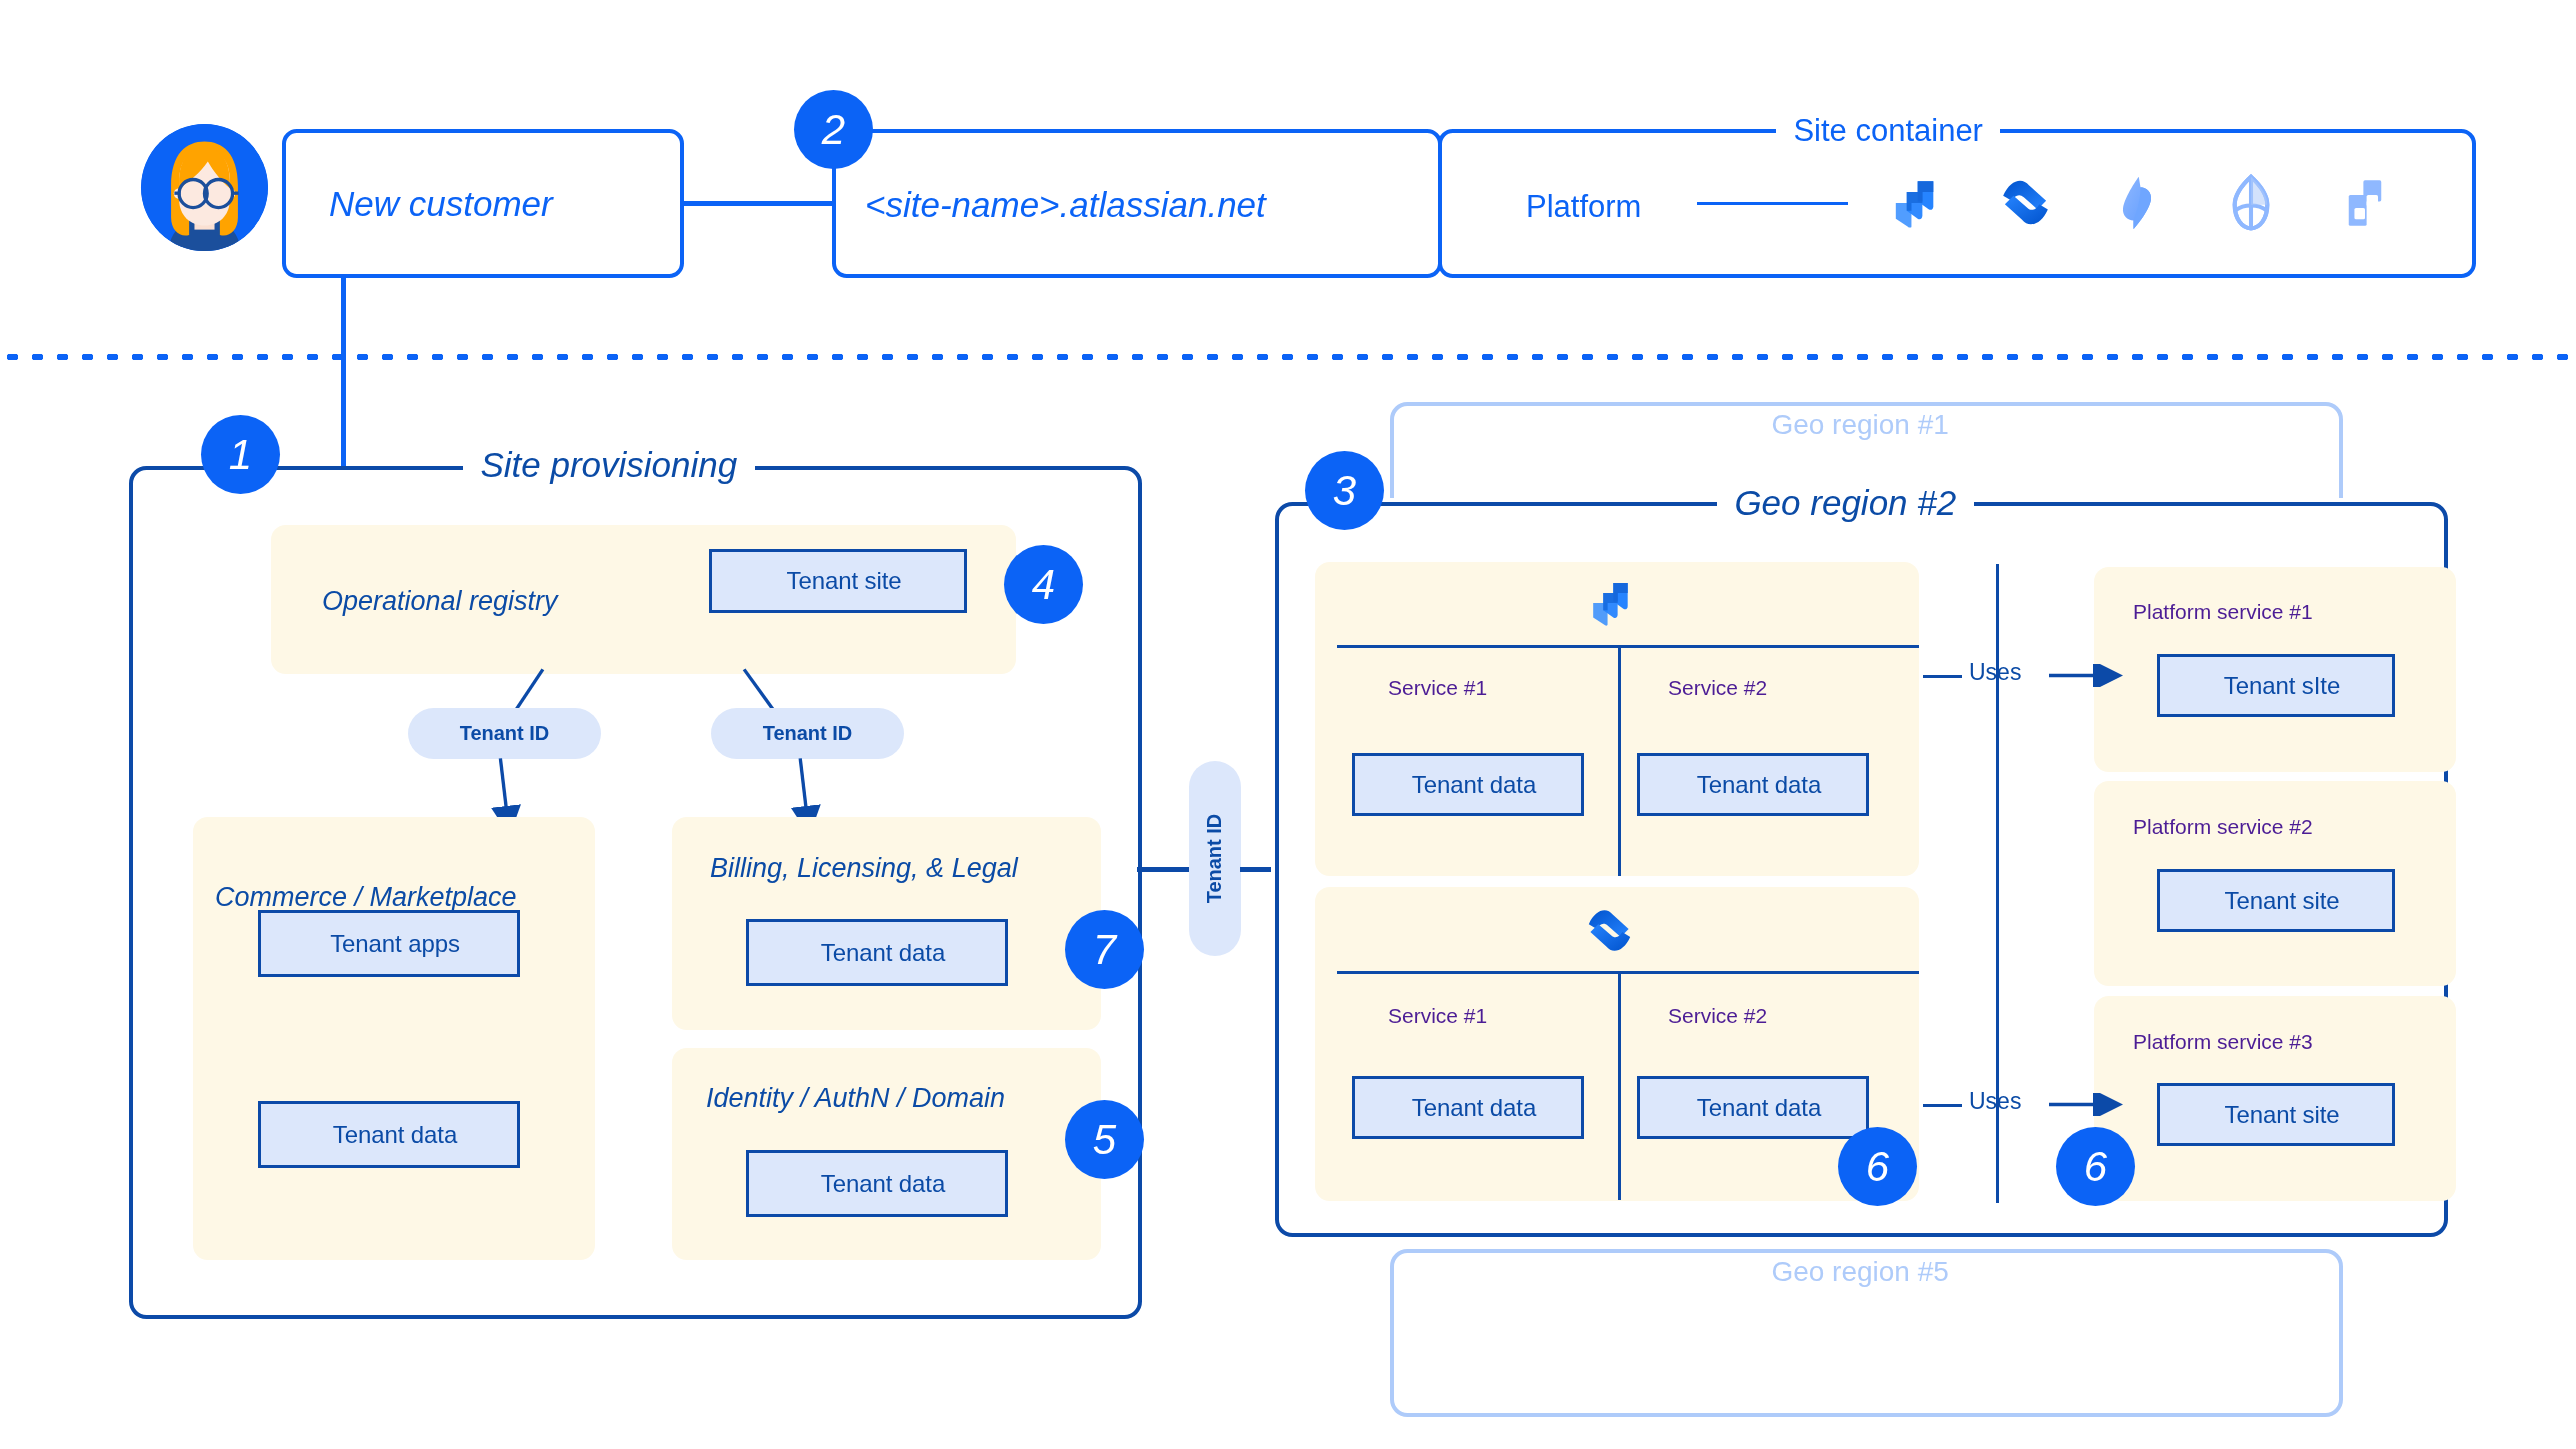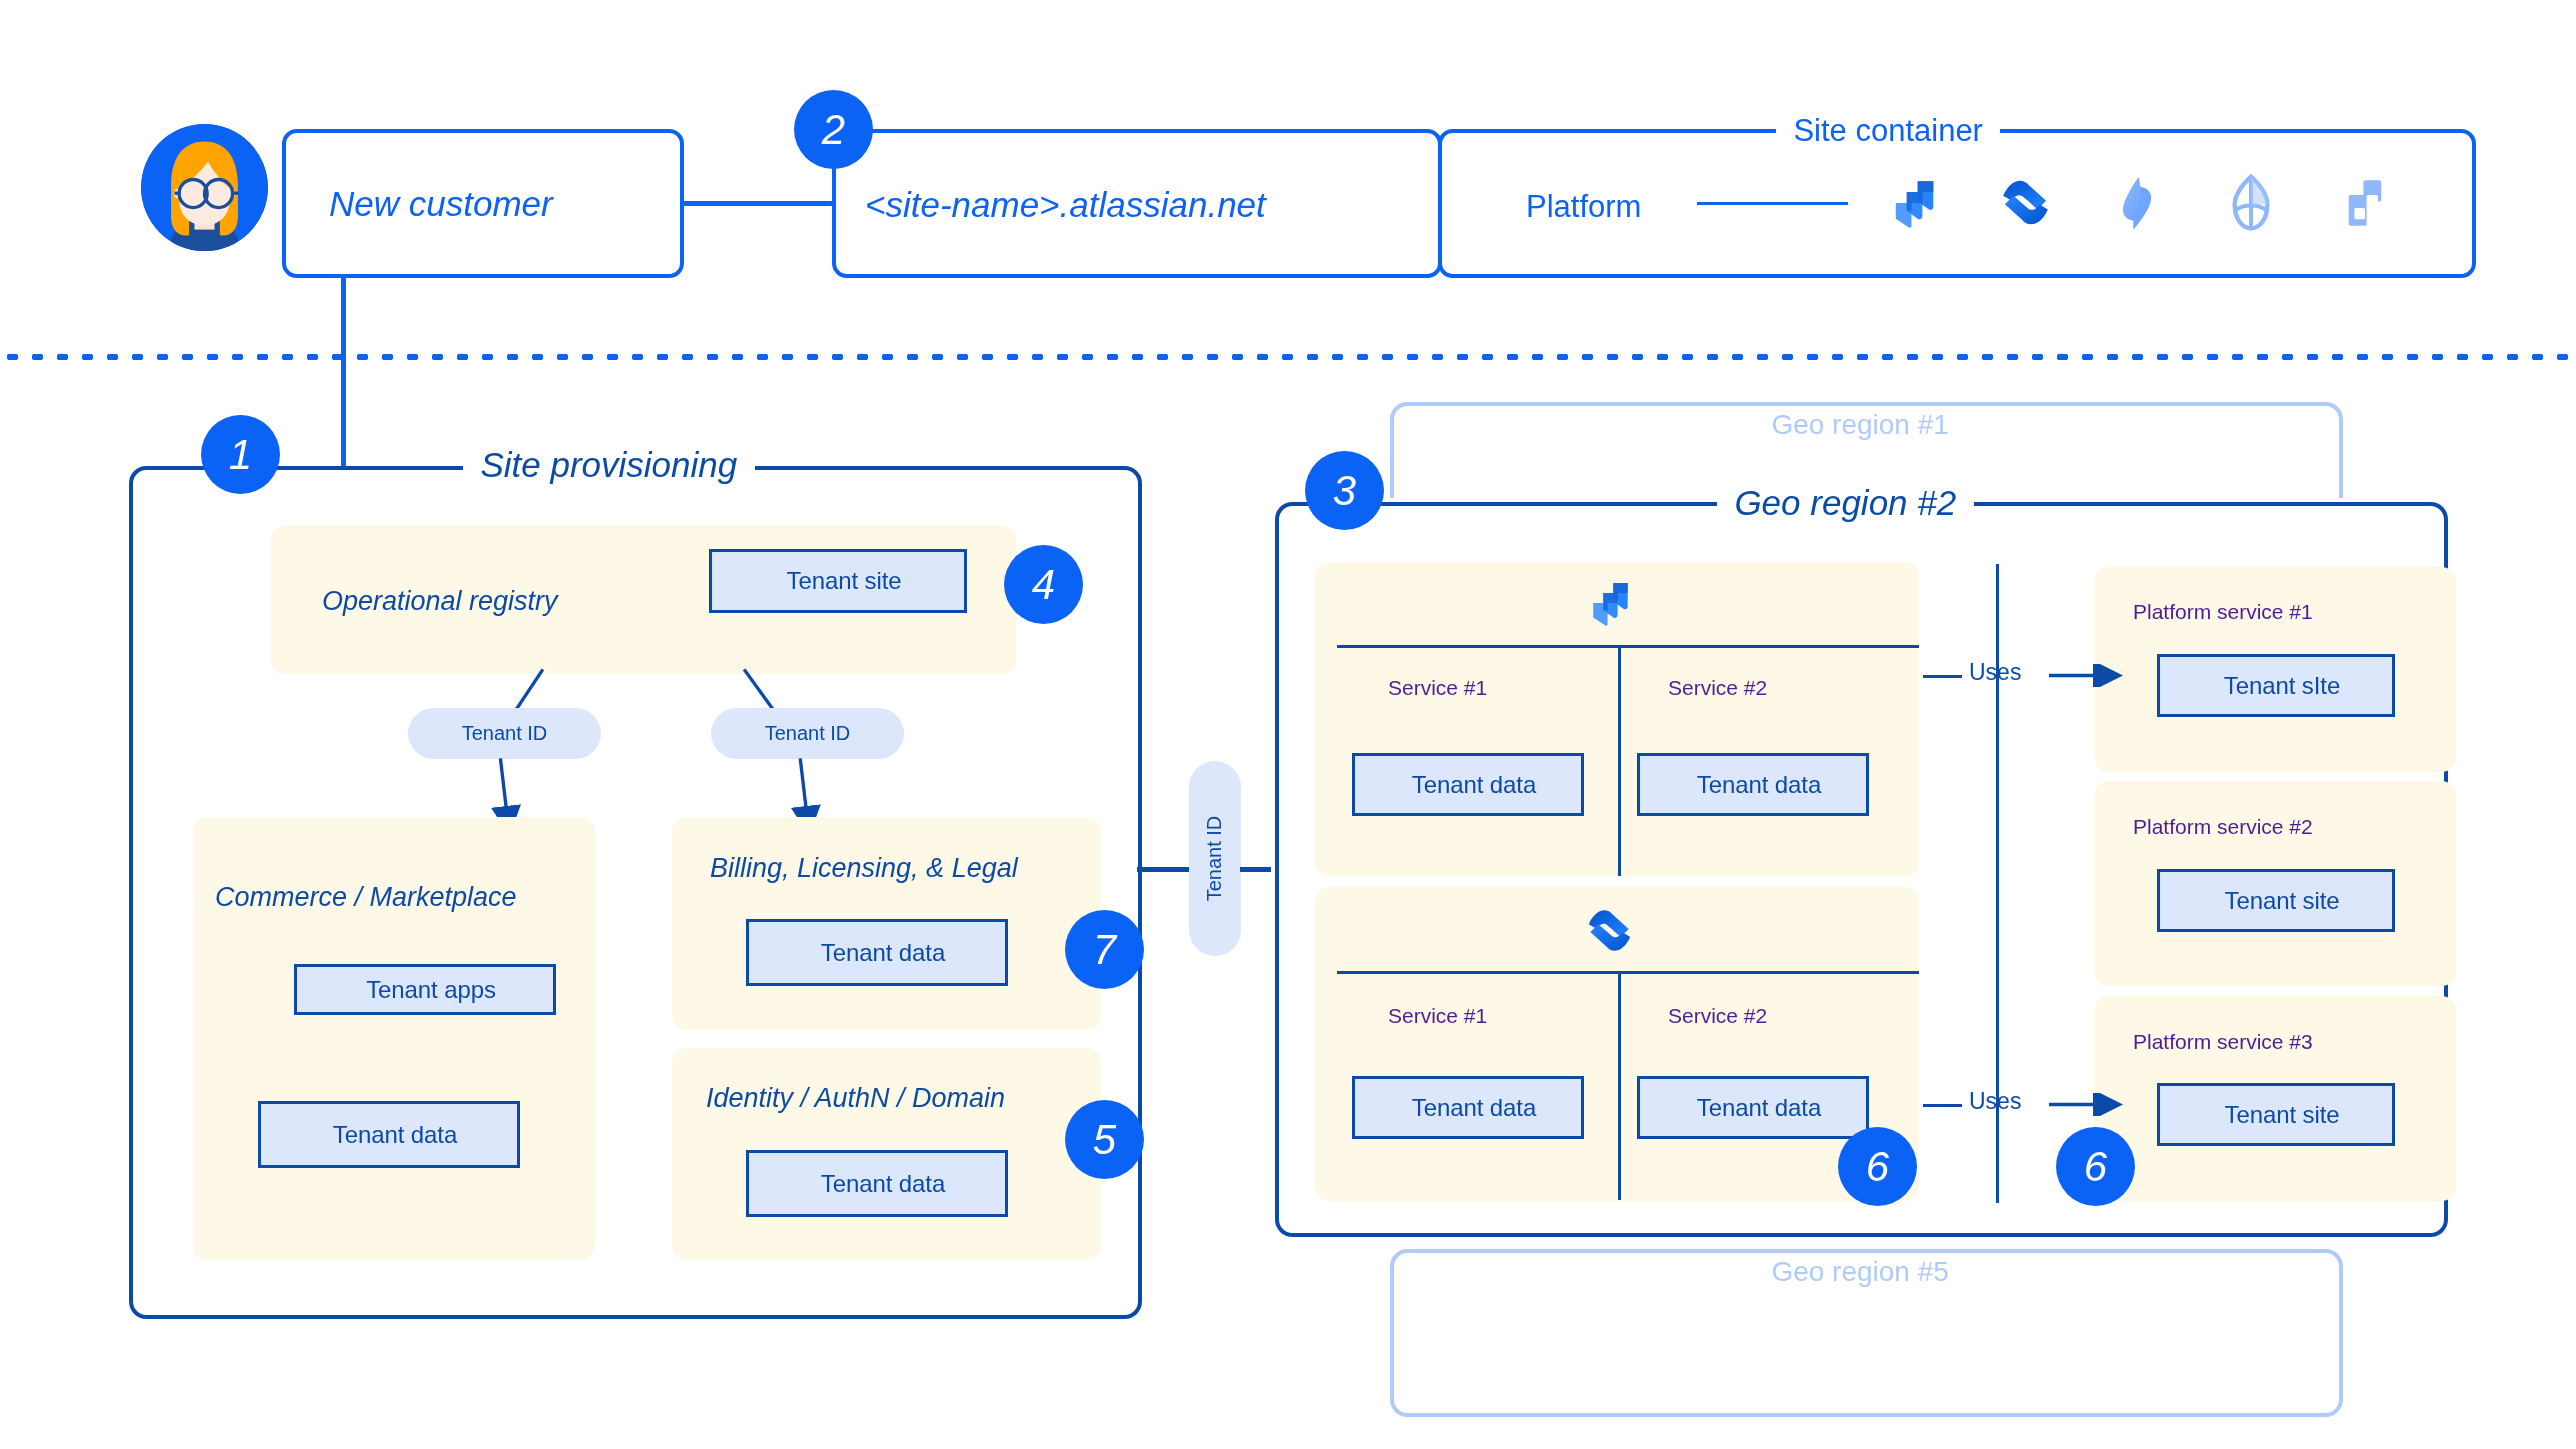--- a/index.html
+++ b/index.html
@@ -65,20 +65,21 @@
     padding-left: 12px;
   }
   .pill {
     background: #DCE7FB;
     border-radius: 670px;
     display: flex;
     align-items: center;
     justify-content: center;
     color: #0B4BA6;
     font-size: 20px;
+    font-weight: bold;
   }
 
   
   .title-ital {
     font-style: italic;
     color: #0B4BA6;
     font-size: 35px;
     white-space: nowrap;
   }
   .title-ital-bright {
@@ -302,21 +303,21 @@
       </marker>
     </defs>
     <g stroke="#0C4AA8" stroke-width="5" fill="none" marker-end="url(#arrow-navy)">
       <path d="M146 2 L158 104"></path>
       <path d="M594 2 L606 104"></path>
     </g>
   </svg>
 
   <div class="abs cream" style="left:193px; top:817px; width:402px; height:443px;"></div>
   <div class="abs sec-ital" style="left:215px; top:882px;font-style:italic;">Commerce / Marketplace</div>
-  <div class="abs chip" style="left:258px; top:964px; width:262px; height:51px;margin-left:36px;">Tenant apps</div>
+  <div class="abs chip" style="left:258px; top:910px; width:262px; height:67px;">Tenant apps</div>
   <div class="abs chip" style="left:258px; top:1101px; width:262px; height:67px;">Tenant data</div>
 
   <div class="abs cream" style="left:672px; top:817px; width:429px; height:213px;"></div>
   <div class="abs sec-ital" style="left:710px; top:853px;">Billing, Licensing, &amp; Legal</div>
   <div class="abs chip" style="left:746px; top:919px; width:262px; height:67px;">Tenant data</div>
   <div class="abs badge" style="left:1065px; top:910px; width:79px; height:79px;">7</div>
 
   <div class="abs cream" style="left:672px; top:1048px; width:429px; height:212px;"></div>
   <div class="abs sec-ital" style="left:706px; top:1083px;">Identity / AuthN / Domain</div>
   <div class="abs chip" style="left:746px; top:1150px; width:262px; height:67px;">Tenant data</div>

